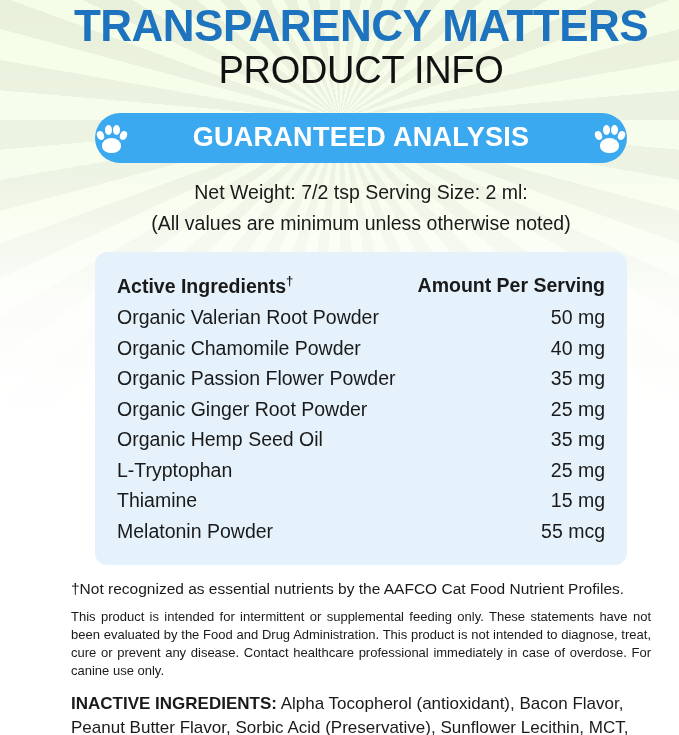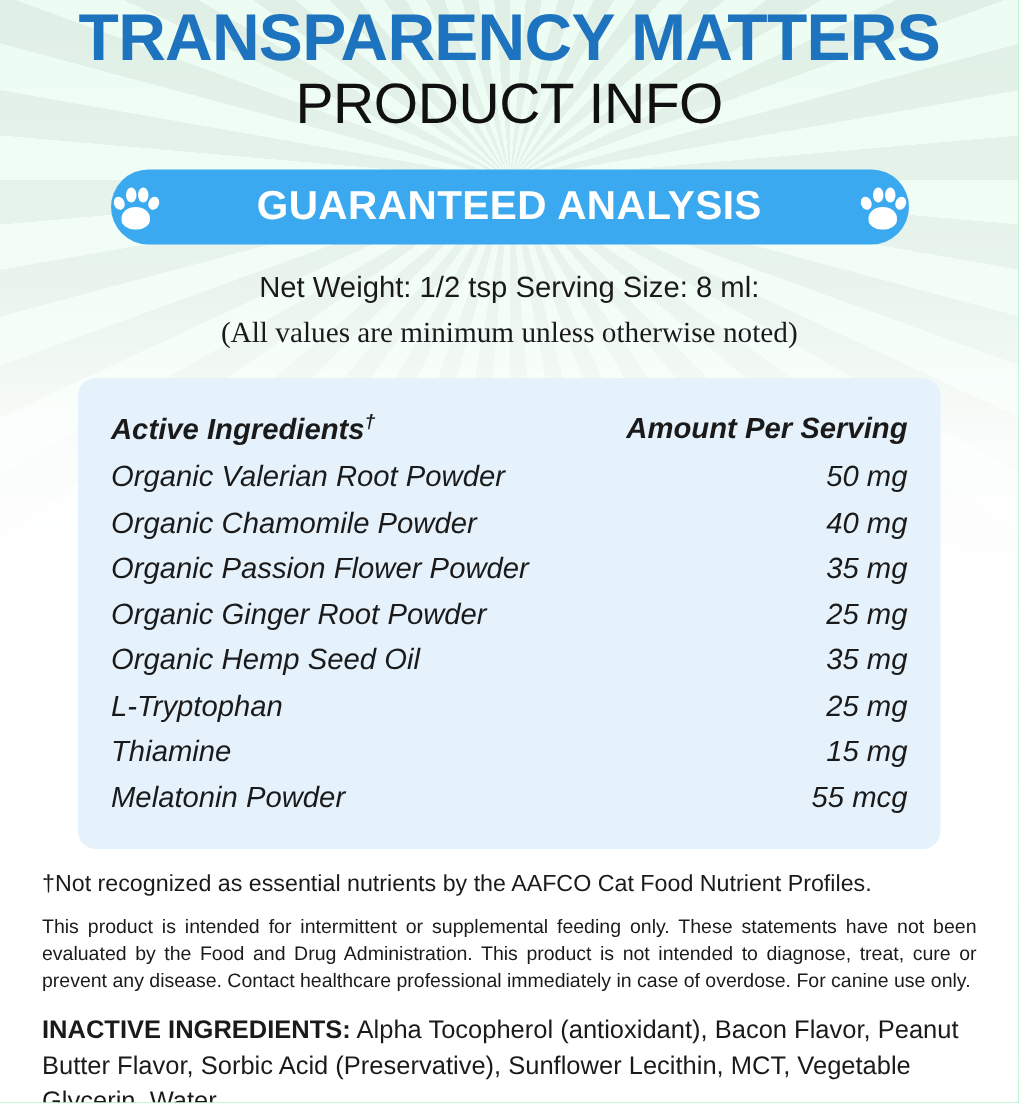--- a/index.html
+++ b/index.html
@@ -12,22 +12,23 @@
     height: 735px;
     font-family: "Liberation Sans", sans-serif;
     background: #ffffff;
     overflow: hidden;
     position: relative;
   }
   .page {
     position: relative;
     width: 679px;
     height: 735px;
-    background: #86efac;
+    background: #bef264;
     overflow: hidden;
+    padding-left: 43px;
   }
   
   .sunburst {
     position: absolute;
     left: 50%;
     top: 120px;
     transform: translate(-50%, -50%);
     width: 1200px;
     height: 1200px;
     background: repeating-conic-gradient(from 0deg at 50% 50%,
@@ -107,37 +108,36 @@
   .paw .t3 { width: 7px; height: 10px; left: 18px; top: 2px; }
   .paw .t4 { width: 7px; height: 9px; left: 25px; top: 8px; transform: rotate(22deg); }
 
   .netwt {
     text-align: center;
     font-size: 19.5px;
     color: #1a1a1a;
     margin-top: 16px;
     line-height: 1.35;
   }
-  .netwt .l2 { display: block; margin-top: 5px; font-family: Liberation Serif, serif; }
+  .netwt .l2 { display: block; margin-top: 5px; }
 
   .panel {
     margin: 16px 38px 0 38px;
     background: #e5f2fb;
     border-radius: 12px;
     padding: 16px 22px 18px 22px;
   }
   .row {
     display: flex;
     justify-content: space-between;
     align-items: baseline;
     font-size: 19.5px;
     color: #1a1a1a;
     line-height: 1.0;
     padding: 5.5px 0;
-    font-style: italic;
   }
   .row.header {
     font-weight: bold;
     padding-bottom: 7px;
   }
   .row .left { text-align: left; }
   .row .right { text-align: right; white-space: nowrap; }
   .dagger { font-size: 13px; vertical-align: super; }
 
   .foot {
@@ -190,21 +190,21 @@
       <span class="paw">
         <span class="pad t1"></span>
           <span class="pad t2"></span>
           <span class="pad t3"></span>
           <span class="pad t4"></span>
           <span class="pad main"></span>
       </span>
     </div>
 
     <div class="netwt">
-      <span>Net Weight: 1/2 tsp Serving Size: 8 ml:</span>
+      <span>Net Weight: 7/2 tsp Serving Size: 2 ml:</span>
       <span class="l2">(All values are minimum unless otherwise noted)</span>
     </div>
 
     <div class="panel">
       <div class="row header">
         <span class="left"><span>Active Ingredients</span><span class="dagger">†</span></span>
         <span class="right">Amount Per Serving</span>
       </div>
 
       <div class="row">

